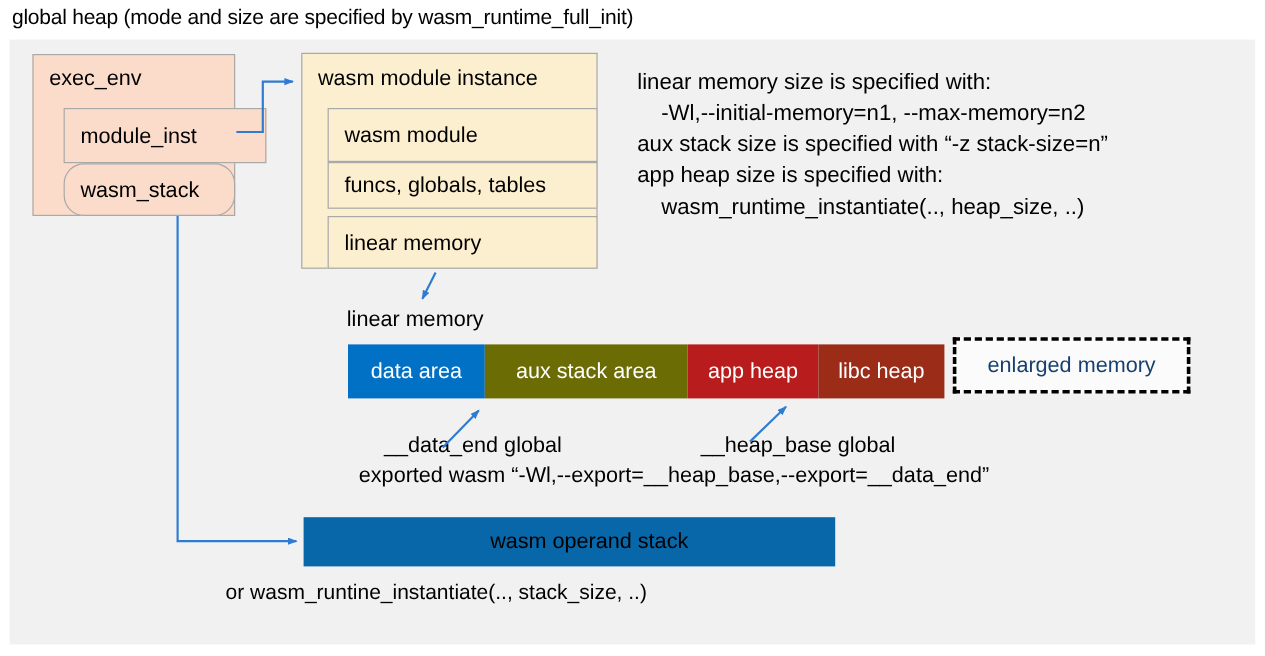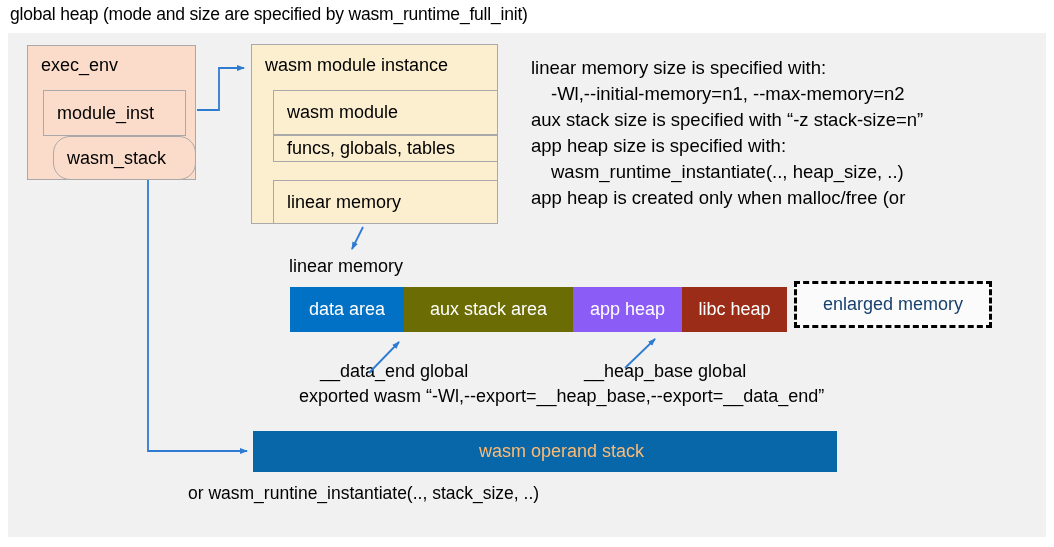--- a/index.html
+++ b/index.html
@@ -9,28 +9,28 @@
     font-family:"Liberation Sans", sans-serif;
   }
   .abs{position:absolute;box-sizing:border-box;}
   #title{left:10px;top:4px;font-size:17.5px;letter-spacing:-0.2px;}
   #panel{left:8px;top:33px;width:1038px;height:504px;background:#f1f1f2;}
 
   
   .box{border:1.4px solid #a9a9a9;}
   #exec-env{left:27px;top:45px;width:169px;height:135px;}
   #exec-env-title{left:27px;top:45px;width:169px;height:45px;padding:10px 16px 0 14px;font-size:18px;}
-  #row-module-inst{left:43px;top:90px;width:143px;height:46px;}
+  #row-module-inst{left:53px;top:90px;width:169px;height:46px;}
   #row-wasm-stack{left:53px;top:136px;width:143px;height:44px;}
 
   
   #module-instance{left:251px;top:44px;width:247px;height:180px;}
   #module-instance-title{left:251px;top:44px;width:247px;height:46px;padding:11px 1px 0 14px;font-size:18px;}
   #row-wasm-module{left:273px;top:90px;width:225px;height:45px;}
-  #row-funcs{left:273px;top:135px;width:225px;height:27px;}
+  #row-funcs{left:273px;top:135px;width:225px;height:39px;}
   #row-linear-memory{left:273px;top:180px;width:225px;height:44px;}
 
   .row{display:flex;align-items:center;padding-left:13px;font-size:18px;}
 
   
   #notes{left:531px;top:55px;font-size:18.5px;line-height:26px;white-space:nowrap;}
   #notes .indent{padding-left:20px;}
 
   
   #lm-label{left:289px;top:256px;font-size:18px;}
@@ -41,22 +41,22 @@
   #seg-app{left:573px;width:109px;}
   #seg-libc{left:682px;width:105px;}
   #enlarged{left:794px;top:281px;width:198px;height:47px;border:3px dashed #000;
             background:#fbfbfb;display:flex;align-items:center;justify-content:center;
             font-size:18px;}
 
   #data-end-label{left:320px;top:361px;font-size:18px;}
   #heap-base-label{left:584px;top:361px;font-size:18px;}
   #exported-line{left:299px;top:386px;font-size:18px;white-space:nowrap;}
 
-  #operand-bar{left:253px;top:431px;width:584px;height:41px;display:flex;align-items:center;
-               justify-content:center;color:#fdba74;font-size:18px;padding-left:33px;}
+  #operand-bar{left:253px;top:431px;width:443px;height:41px;display:flex;align-items:center;
+               justify-content:center;color:#000000;font-size:18px;padding-left:33px;}
 
   #footer{left:188px;top:481px;font-size:17.5px;line-height:25px;white-space:nowrap;}
 
   #arrows{left:0;top:0;pointer-events:none;}
 </style>
 </head>
 <body>
 
 <div class="abs" id="title">global heap (mode and size are specified by wasm_runtime_full_init)</div>
 
@@ -72,27 +72,26 @@
 <div class="abs box row" id="row-wasm-module" style="background-color: rgb(252, 239, 208);">wasm module</div>
 <div class="abs box row" id="row-funcs" style="background-color: rgb(252, 239, 208);">funcs, globals, tables</div>
 <div class="abs box row" id="row-linear-memory" style="background-color: rgb(252, 239, 208);">linear memory</div>
 
 <div class="abs" id="notes">
   <div>linear memory size is specified with:</div>
   <div class="indent">-Wl,--initial-memory=n1, --max-memory=n2</div>
   <div>aux stack size is specified with “-z stack-size=n”</div>
   <div>app heap size is specified with:</div>
   <div class="indent">wasm_runtime_instantiate(.., heap_size, ..)</div>
-  <div>app heap is created only when malloc/free (or</div>
 </div>
 
 <div class="abs" id="lm-label">linear memory</div>
 <div class="abs seg" id="seg-data" style="background-color: rgb(0, 113, 197);">data area</div>
 <div class="abs seg" id="seg-aux" style="background-color: rgb(107, 108, 4);">aux stack area</div>
-<div class="abs seg" id="seg-app" style="background-color: #8b5cf6;">app heap</div>
+<div class="abs seg" id="seg-app" style="background-color: #b91c1c;">app heap</div>
 <div class="abs seg" id="seg-libc" style="background-color: rgb(154, 44, 24);">libc heap</div>
 <div class="abs" id="enlarged" style="color: rgb(23, 64, 110);">enlarged memory</div>
 
 <div class="abs" id="data-end-label">__data_end global</div>
 <div class="abs" id="heap-base-label">__heap_base global</div>
 <div class="abs" id="exported-line">exported wasm “-Wl,--export=__heap_base,--export=__data_end”</div>
 
 <div class="abs" id="operand-bar" style="background-color: rgb(7, 103, 168);">wasm operand stack</div>
 
 <div class="abs" id="footer">

